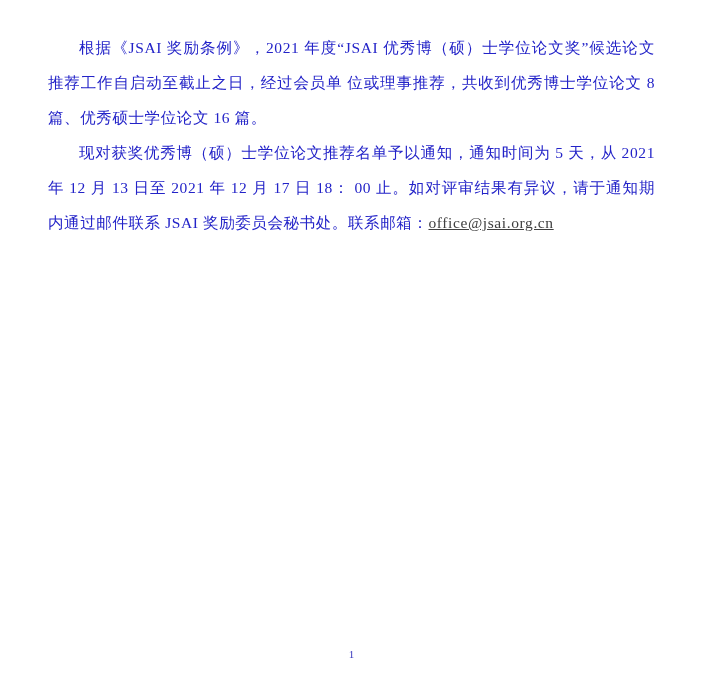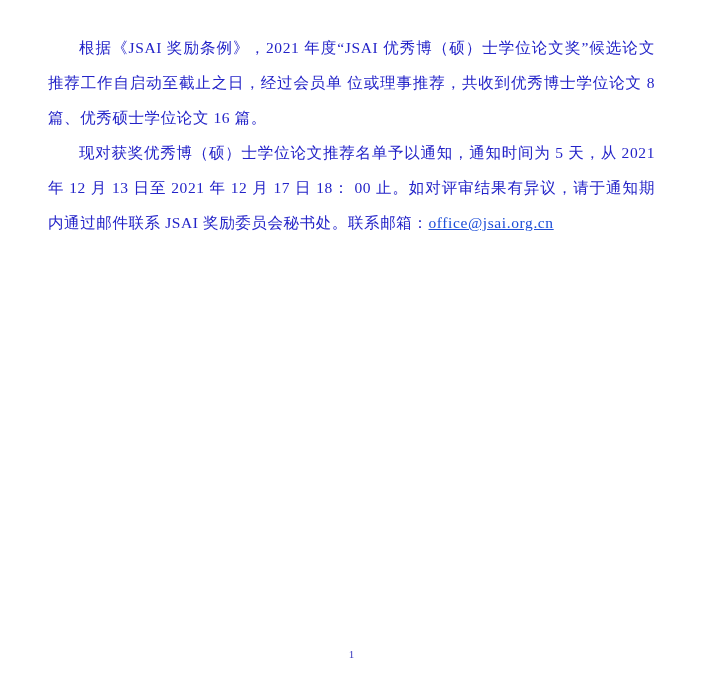--- a/index.html
+++ b/index.html
@@ -31,21 +31,21 @@
   .para {
     margin: 0;
     text-indent: 2em;
     letter-spacing: 0.6px;
     word-break: break-all;
   }
   .para + .para {
     margin-top: 0;
   }
   .mail-link {
-    color: #1d4ed8;
+    color: #404040;
     text-decoration: underline;
   }
   .page-number {
     position: absolute;
     left: 0;
     right: 0;
     top: 648px;
     text-align: center;
     font-size: 11px;
     color: #3a3abf;

